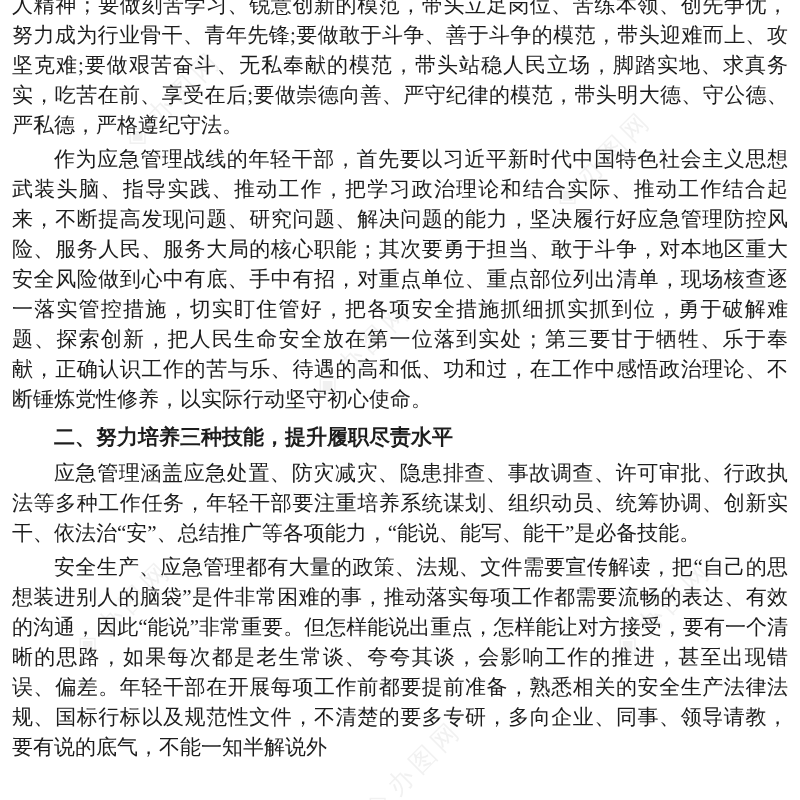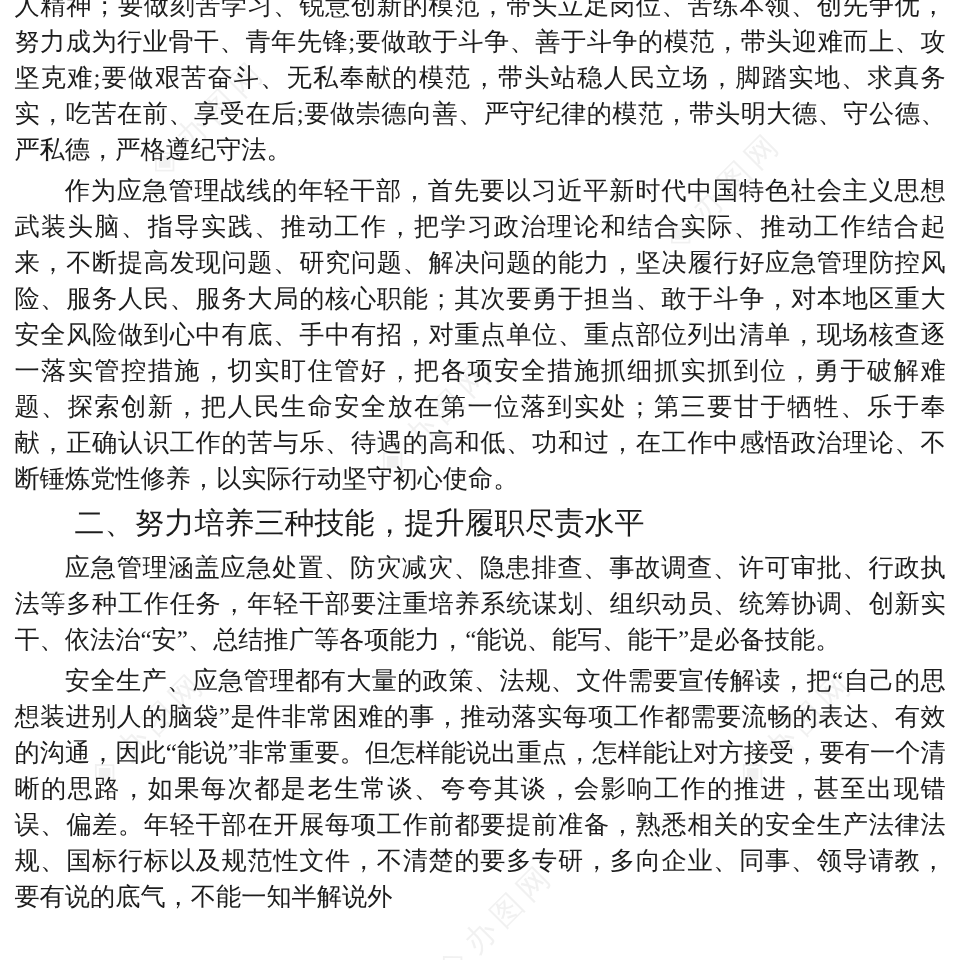--- a/index.html
+++ b/index.html
@@ -56,23 +56,23 @@
   }
   .doc p {
     margin: 4px 0;
     text-indent: 2em;
   }
   .doc p.cont {
     text-indent: 0;
   }
   .doc h2 {
     margin: 8px 0 6px 0;
-    font-size: 25px;
+    font-size: 21px;
     line-height: 30px;
-    font-weight: normal;
+    font-weight: bold;
     text-indent: 2em;
   }
   .page-gap {
     height: 56px;
   }
 </style>
 </head>
 <body>
 
 <div class="page">

